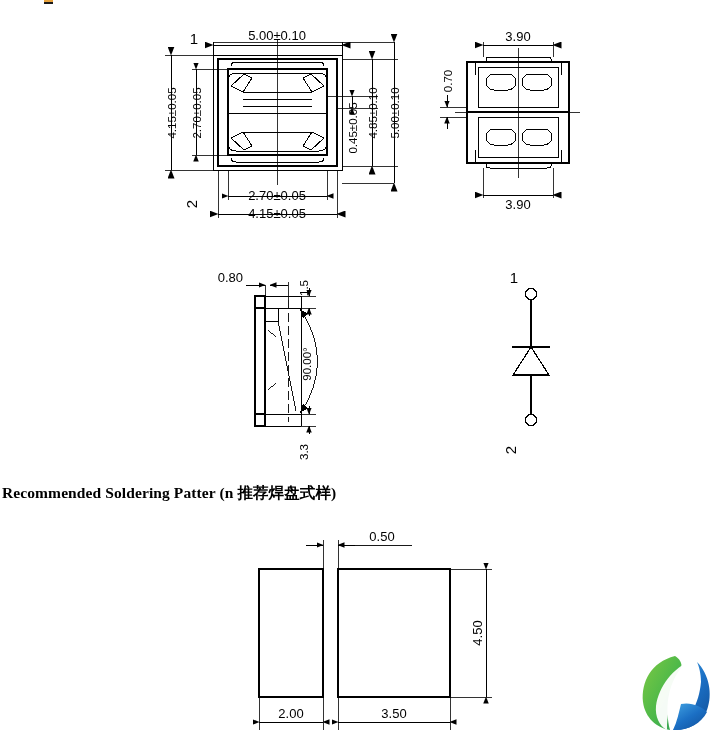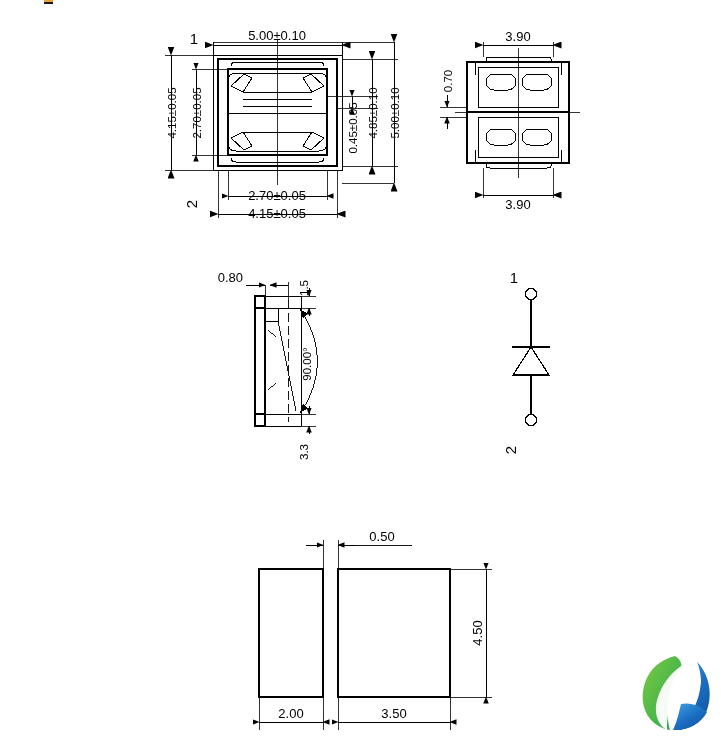--- a/index.html
+++ b/index.html
@@ -306,20 +306,21 @@
       <text x="514" y="283" font-size="15" text-anchor="middle">1</text>
       <text x="516" y="450" font-size="15" text-anchor="middle" transform="rotate(-90 516 450)">2</text>
 
       <text x="382" y="541" font-size="13" text-anchor="middle">0.50</text>
       <text x="291" y="718" font-size="13" text-anchor="middle">2.00</text>
       <text x="394" y="718" font-size="13" text-anchor="middle">3.50</text>
       <text x="482" y="633" font-size="13" text-anchor="middle" transform="rotate(-90 482 633)">4.50</text>
     </g>
   </svg>
 
+  <div class="heading">Recommended Soldering Patter (n 推荐焊盘式样)</div>
 
   <svg class="logo" viewBox="0 0 78 82">
     <path d="M38,4 C14,10 4,30 6,50 C8,66 20,76 33,78 C28,58 30,34 44,16 C46,12 42,6 38,4 Z" fill="url(#lgGreen)"></path>
     <path d="M60,10 C72,22 76,42 70,58 C64,72 50,79 36,78 C52,70 62,52 64,30 C64,22 62,14 60,10 Z" fill="url(#lgBlue)"></path>
     <path d="M55,8 C40,26 30,50 30,78 C22,74 18,64 19,54 C22,34 36,16 55,8 Z" fill="#ffffff" opacity="0.95"></path>
     <path d="M44,52 C54,50 64,54 70,60 C64,72 50,79 36,78 C40,70 42,60 44,52 Z" fill="url(#lgBlue)"></path>
   </svg>
 
 </div>
 

